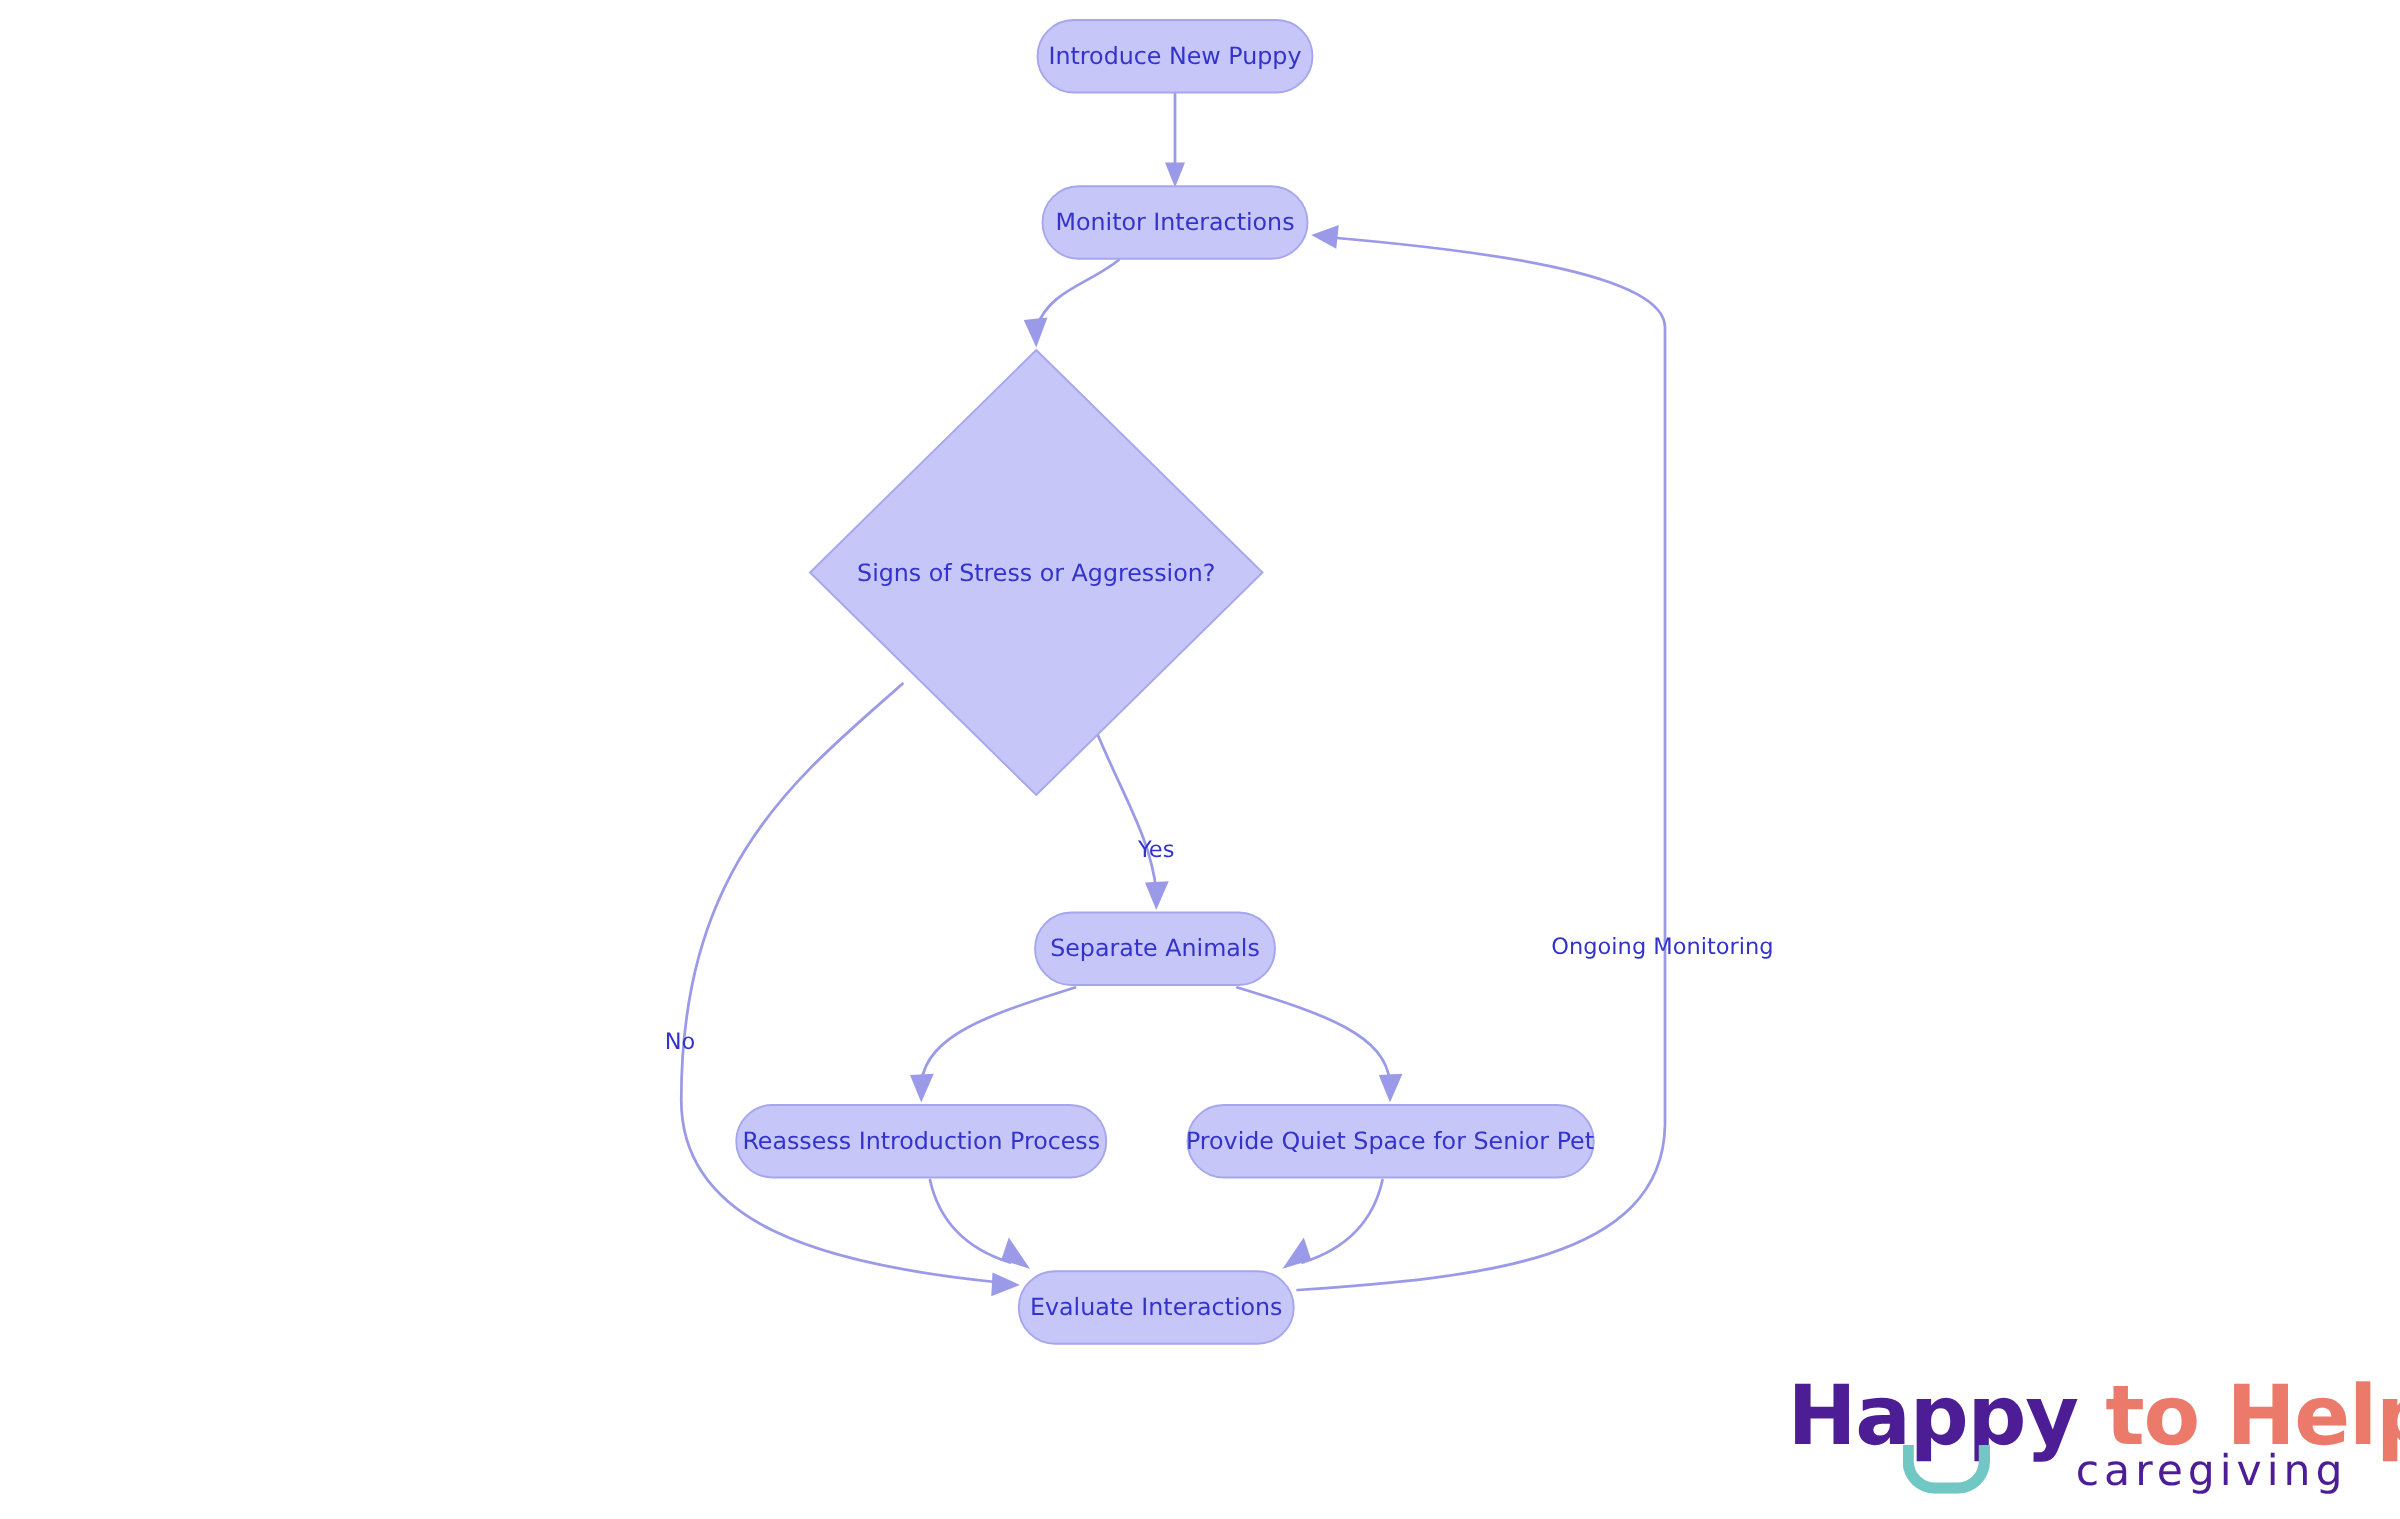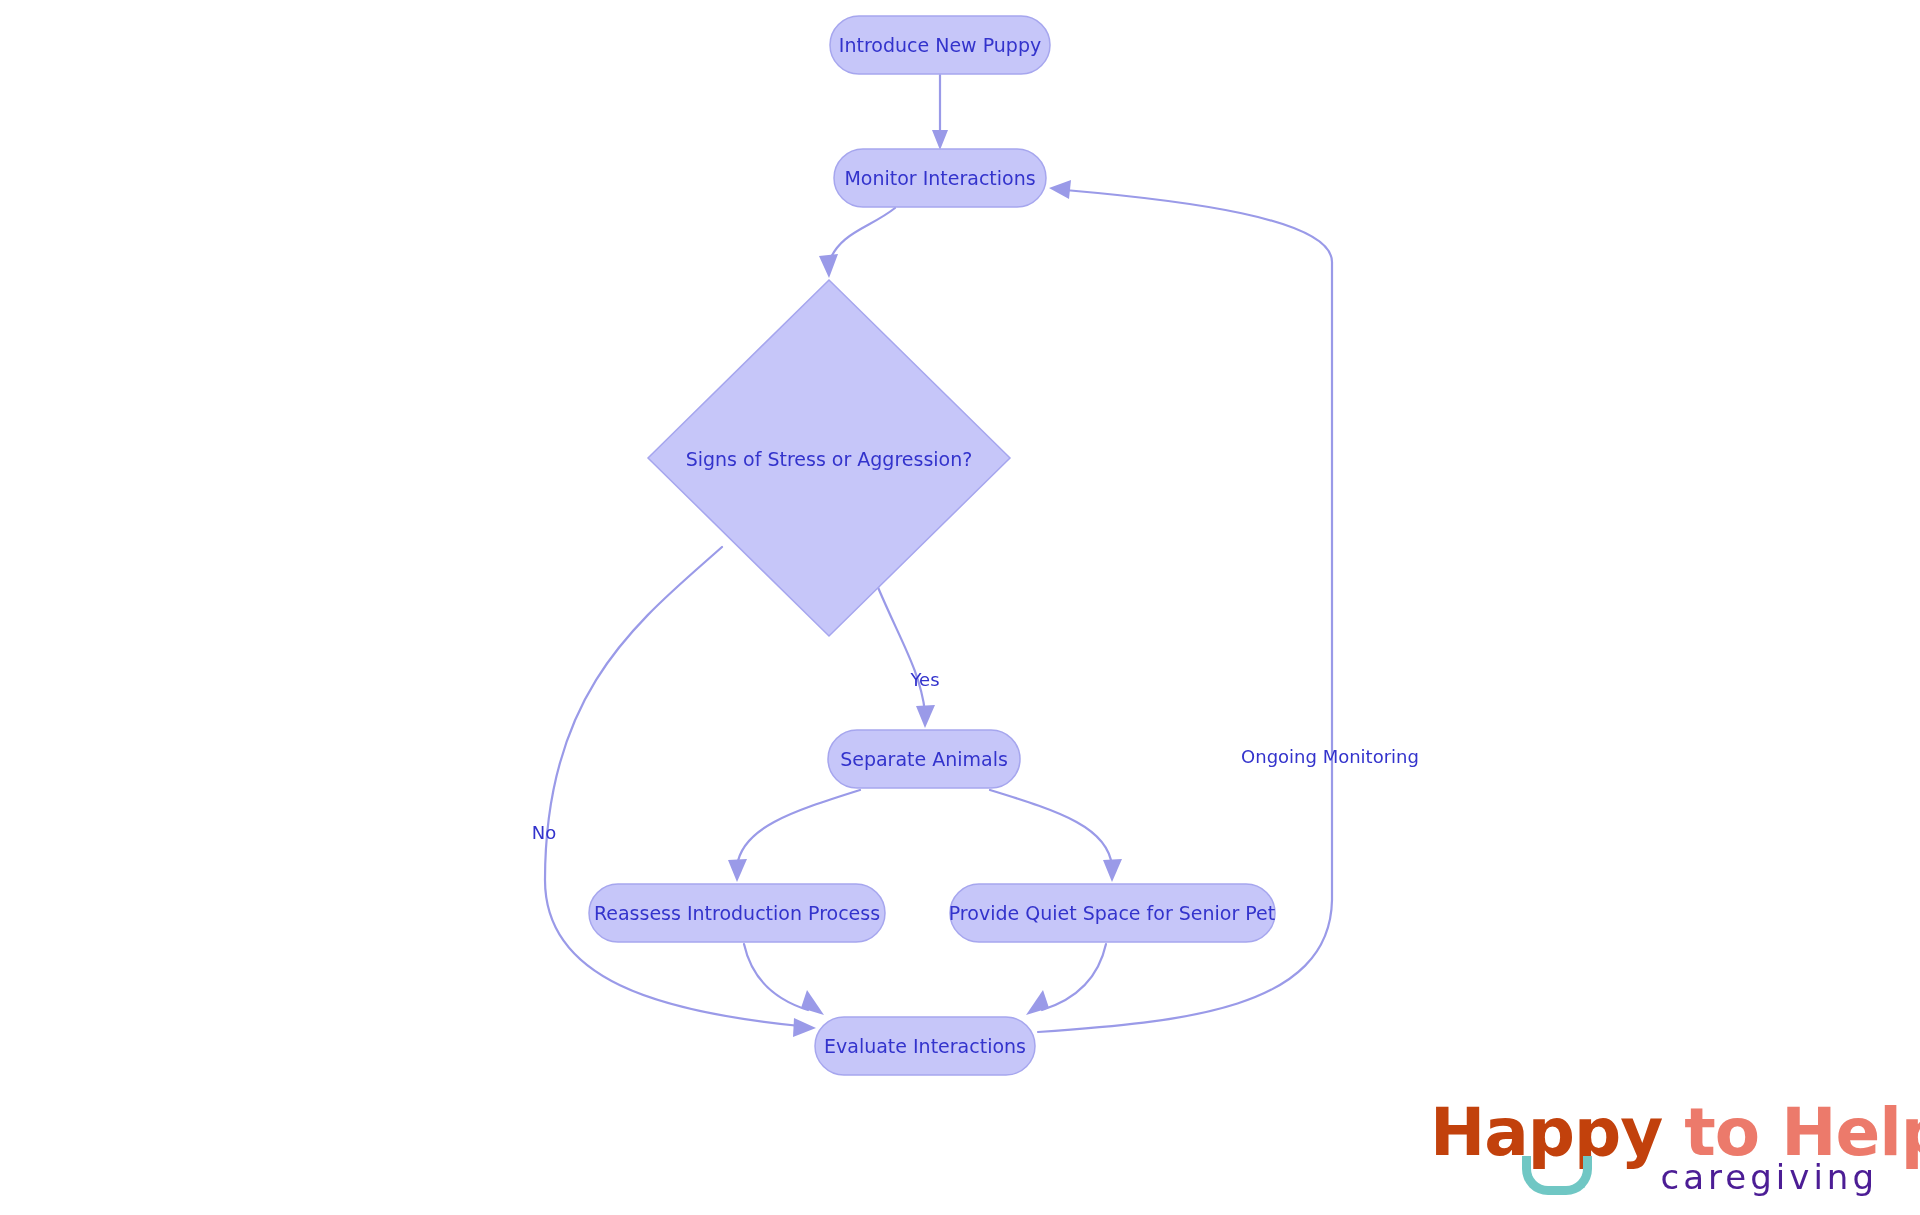--- a/index.html
+++ b/index.html
@@ -189,17 +189,17 @@
 
       <g>
         <rect class="node-shape" x="815" y="1017" width="220" height="58" rx="29" ry="29" fill="#c6c6f9" stroke="#a6a6ee"></rect>
         <text class="node-label" x="925" y="1047" fill="#3333cc">Evaluate Interactions</text>
       </g>
 
     </g>
   </svg>
 
   <div id="brand-logo">
-    <div class="logo-main" style="color: rgb(236, 122, 107);"><span style="color: #c2410c;">Happy</span><span> to Help</span></div>
+    <div class="logo-main" style="color: rgb(236, 122, 107);"><span style="color: #4c1d95;">Happy</span><span> to Help</span></div>
     <div class="logo-smile" style="border-color: transparent rgb(112, 199, 196) rgb(112, 199, 196);"></div>
     <div class="logo-sub" style="color: #4c1d95;">caregiving</div>
   </div>
 </div>
 
 </body></html>

